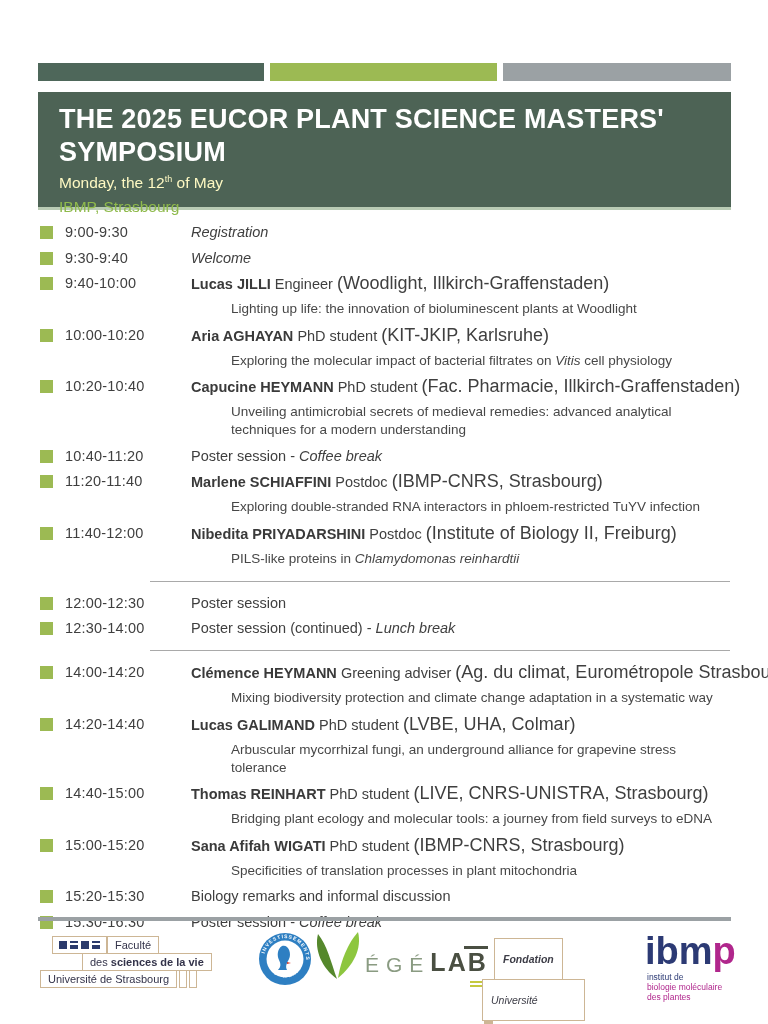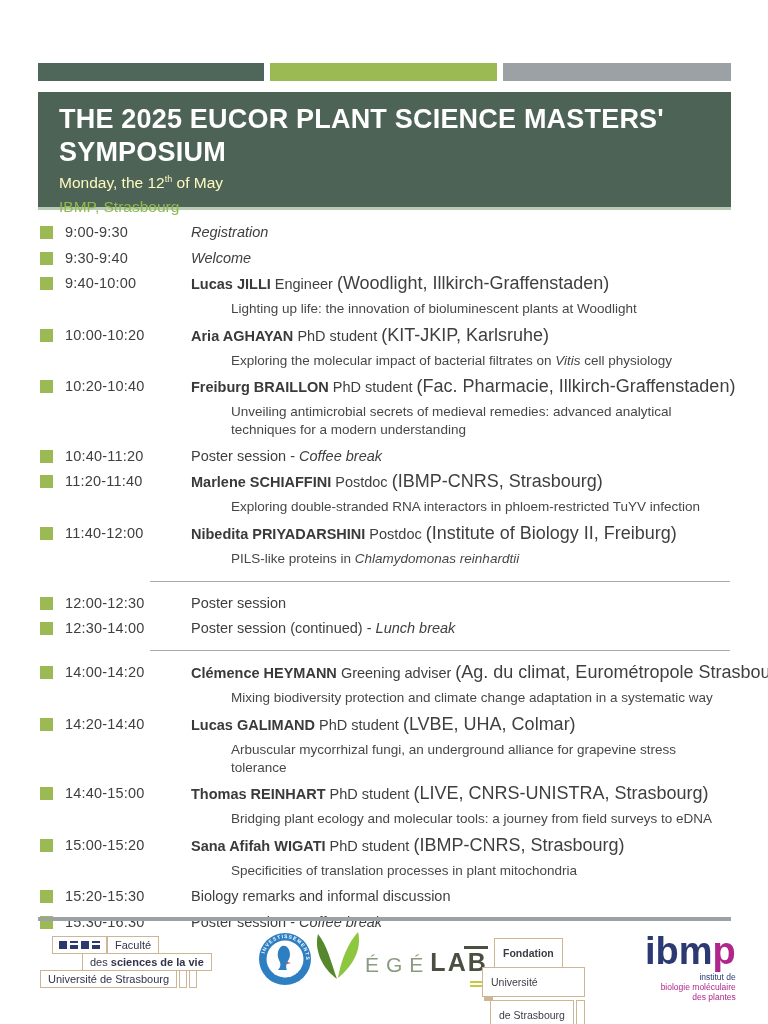--- a/index.html
+++ b/index.html
@@ -52,29 +52,29 @@
 
   
   .veg{position:absolute;left:310px;top:2px;display:flex;align-items:center;}
   .veg-letters{font-size:21px;color:#8a9b82;letter-spacing:7px;margin-left:1px;margin-top:14px;}
   .veg-lab{font-size:25px;font-weight:800;color:#4a4f42;letter-spacing:2px;position:relative;margin-top:8px;}
   .veg-lab::before{content:'';position:absolute;top:-2px;right:0;width:24px;height:3px;background:#4a4f42;}
   .veg-lab::after{content:'';position:absolute;bottom:-6px;right:1px;width:17px;height:2px;background:#c5c93e;box-shadow:0 4px 0 #c5c93e;}
 
   
   .fon{position:absolute;left:480px;top:8px;font-size:10.5px;color:#3c3c46;}
-  .fon .box{border:1px solid #cdb695;background:#fff;padding:8px 8px;display:inline-block;}
+  .fon .box{border:1px solid #cdb695;background:#fff;padding:14px 8px;display:inline-block;font-style:italic;}
   .f1{margin-left:14px;font-weight:700;}
   .f2-row,.f3-row{margin-top:-1px;display:flex;}
   .f2-row{margin-left:2px;flex-direction:column;}
   .f3-row{margin-left:10px;}
   .fon .mini2{border:1px solid #cdb695;width:7px;margin-left:2px;}
 
   
-  .ibmp{position:absolute;left:645px;top:2px;text-align:right;}
+  .ibmp{position:absolute;left:645px;top:2px;}
   .ibmp-name{font-size:38px;font-weight:700;color:#2c3a74;line-height:1;}
   .ibmp-l1{font-size:8.5px;color:#2c3a74;margin-top:2px;margin-left:2px;}
   .ibmp-l2{font-size:8.5px;margin-left:2px;}
 </style>
 </head>
 <body>
 
 <div class="bar bar1" style="background: rgb(78, 103, 90);"></div>
 <div class="bar bar2" style="background: rgb(156, 186, 83);"></div>
 <div class="bar bar3" style="background: rgb(155, 161, 164);"></div>
@@ -113,21 +113,21 @@
       <span class="time">10:00-10:20</span>
       <div class="content">
         <div class="line"><span class="speaker-name">Aria AGHAYAN </span><span>PhD student </span><span class="affil">(KIT-JKIP, Karlsruhe)</span></div>
         <div class="talk"><span>Exploring the molecular impact of bacterial filtrates on </span><span class="it">Vitis</span><span> cell physiology</span></div>
       </div>
     </div>
     <div class="row">
       <span class="bullet" style="background: rgb(156, 186, 83);"></span>
       <span class="time">10:20-10:40</span>
       <div class="content">
-        <div class="line"><span class="speaker-name">Freiburg BRAILLON </span><span>PhD student </span><span class="affil">(Fac. Pharmacie, Illkirch-Graffenstaden)</span></div>
+        <div class="line"><span class="speaker-name">Capucine HEYMANN </span><span>PhD student </span><span class="affil">(Fac. Pharmacie, Illkirch-Graffenstaden)</span></div>
         <div class="talk"><span>Unveiling antimicrobial secrets of medieval remedies: advanced analytical techniques for a modern understanding</span></div>
       </div>
     </div>
     <div class="row">
       <span class="bullet" style="background: rgb(156, 186, 83);"></span>
       <span class="time">10:40-11:20</span>
       <div class="content">
         <div class="line"><span>Poster session - </span><span class="it">Coffee break</span></div>
       </div>
     </div>

